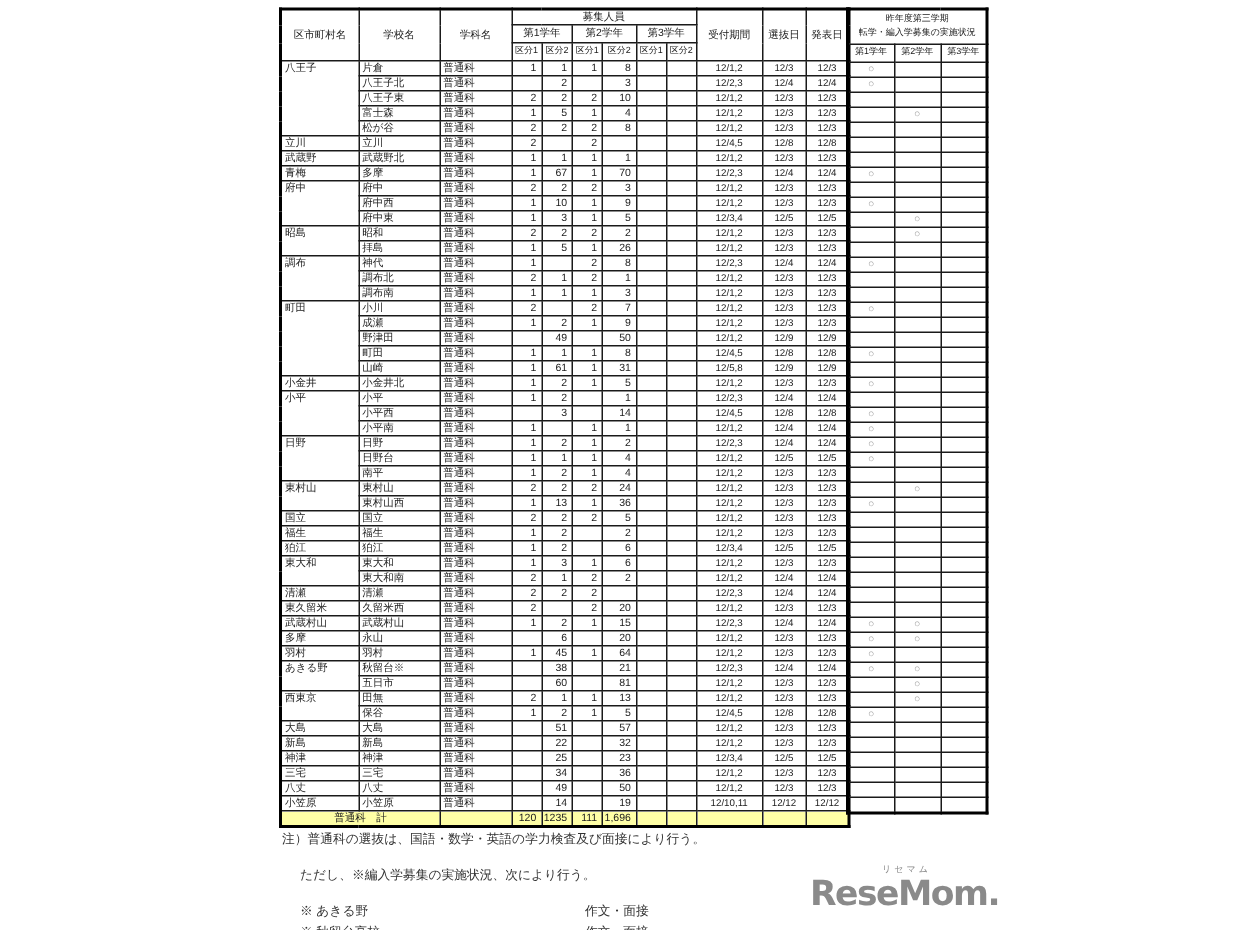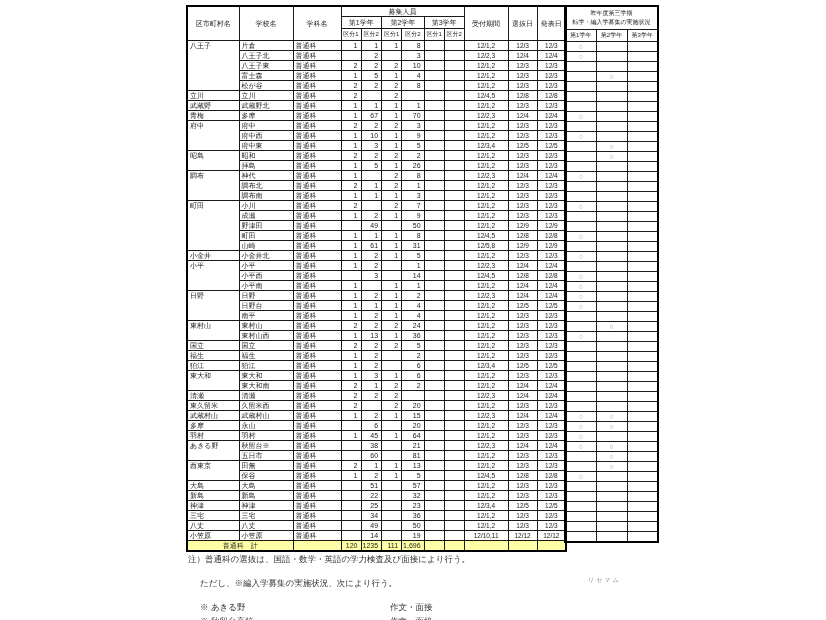--- a/index.html
+++ b/index.html
@@ -1052,15 +1052,16 @@
     <div class="note-item">
       <span class="nm"><span>※</span> <span>あきる野</span></span><span>作文・面接</span>
     </div>
     <div class="note-item">
       <span class="nm"><span>※</span> <span>秋留台高校</span></span><span>作文・面接</span>
     </div>
   </div>
 
   <div class="logo">
     <div class="ruby">リセマム</div>
+    <div class="word">ReseMom.</div>
   </div>
 
 </div>
 
 </body></html>

